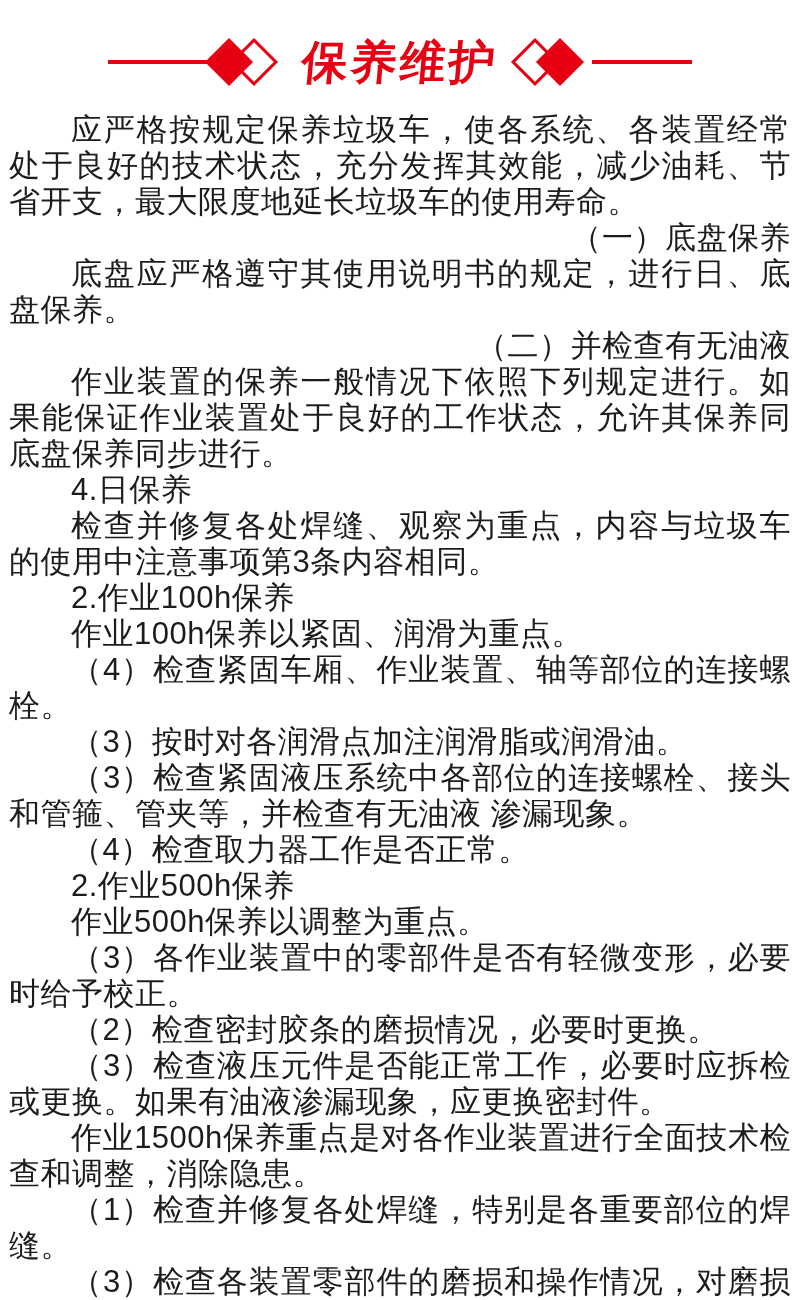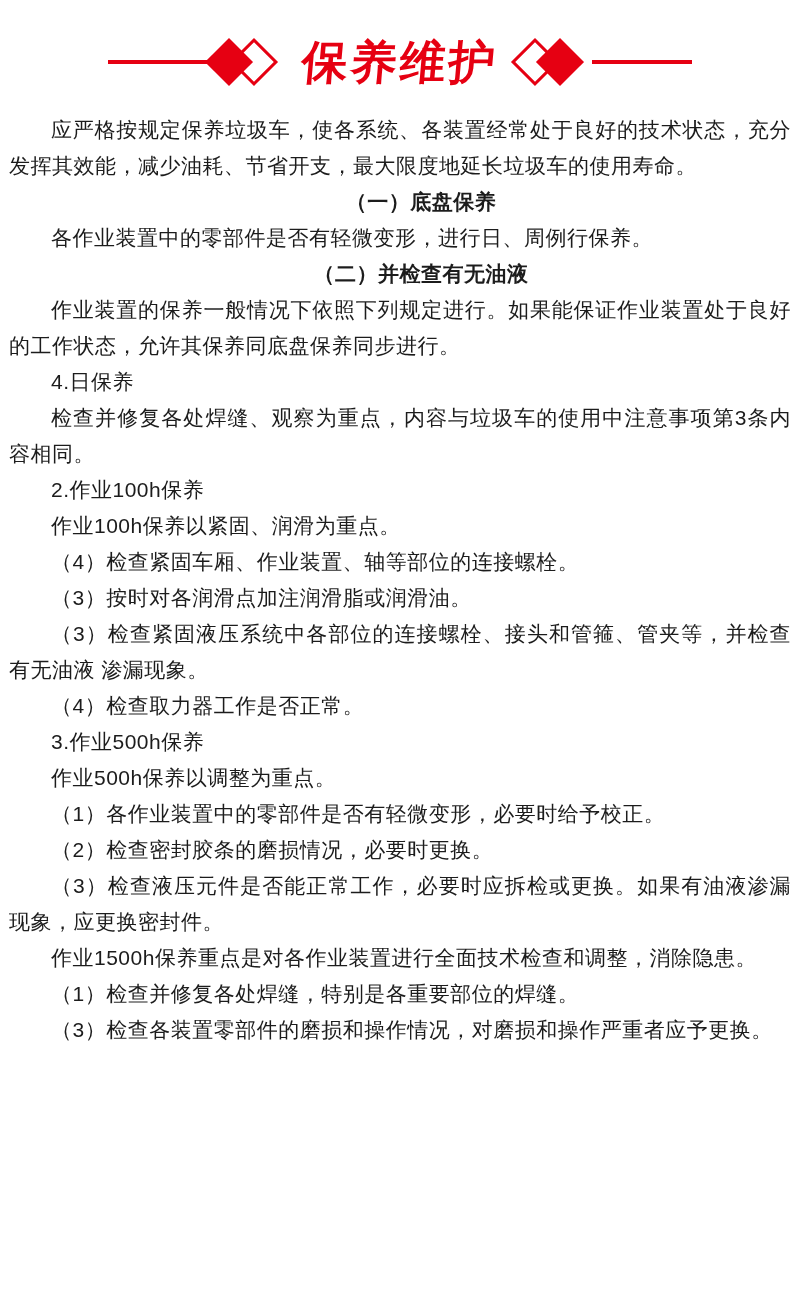--- a/index.html
+++ b/index.html
@@ -70,30 +70,30 @@
     transform: skewX(-5deg);
     white-space: nowrap;
     padding: 0 6px;
   }
   
   .content {
     margin-top: 18px;
     padding: 0 9px;
   }
   .para {
-    font-size: 21px;
+    font-size: 31px;
     line-height: 36px;
     text-indent: 2em;
     text-align: justify;
     letter-spacing: 0.5px;
     color: var(--ink);
   }
   .para.heading {
-    font-weight: 700;
-    text-align: center;
+    font-weight: 400;
+    text-align: right;
   }
 </style>
 </head>
 <body>
 
 <header class="title-bar">
   <span class="rule left"></span>
   <span class="diamond-group left">
     <span class="diamond solid"></span>
     <span class="diamond outline"></span>
@@ -102,32 +102,32 @@
   <span class="diamond-group right">
     <span class="diamond outline"></span>
     <span class="diamond solid"></span>
   </span>
   <span class="rule right"></span>
 </header>
 
 <main class="content">
     <p class="para body">应严格按规定保养垃圾车，使各系统、各装置经常处于良好的技术状态，充分发挥其效能，减少油耗、节省开支，最大限度地延长垃圾车的使用寿命。</p>
     <p class="para heading">（一）底盘保养</p>
-    <p class="para body">各作业装置中的零部件是否有轻微变形，进行日、周例行保养。</p>
+    <p class="para body">底盘应严格遵守其使用说明书的规定，进行日、底盘保养。</p>
     <p class="para heading">（二）并检查有无油液</p>
     <p class="para body">作业装置的保养一般情况下依照下列规定进行。如果能保证作业装置处于良好的工作状态，允许其保养同底盘保养同步进行。</p>
     <p class="para body">4.日保养</p>
     <p class="para body">检查并修复各处焊缝、观察为重点，内容与垃圾车的使用中注意事项第3条内容相同。</p>
     <p class="para body">2.作业100h保养</p>
     <p class="para body">作业100h保养以紧固、润滑为重点。</p>
     <p class="para body">（4）检查紧固车厢、作业装置、轴等部位的连接螺栓。</p>
     <p class="para body">（3）按时对各润滑点加注润滑脂或润滑油。</p>
     <p class="para body">（3）检查紧固液压系统中各部位的连接螺栓、接头和管箍、管夹等，并检查有无油液 渗漏现象。</p>
     <p class="para body">（4）检查取力器工作是否正常。</p>
-    <p class="para body">3.作业500h保养</p>
+    <p class="para body">2.作业500h保养</p>
     <p class="para body">作业500h保养以调整为重点。</p>
-    <p class="para body">（1）各作业装置中的零部件是否有轻微变形，必要时给予校正。</p>
+    <p class="para body">（3）各作业装置中的零部件是否有轻微变形，必要时给予校正。</p>
     <p class="para body">（2）检查密封胶条的磨损情况，必要时更换。</p>
     <p class="para body">（3）检查液压元件是否能正常工作，必要时应拆检或更换。如果有油液渗漏现象，应更换密封件。</p>
     <p class="para body">作业1500h保养重点是对各作业装置进行全面技术检查和调整，消除隐患。</p>
     <p class="para body">（1）检查并修复各处焊缝，特别是各重要部位的焊缝。</p>
     <p class="para body">（3）检查各装置零部件的磨损和操作情况，对磨损和操作严重者应予更换。</p>
   </main>
 
 </body></html>

